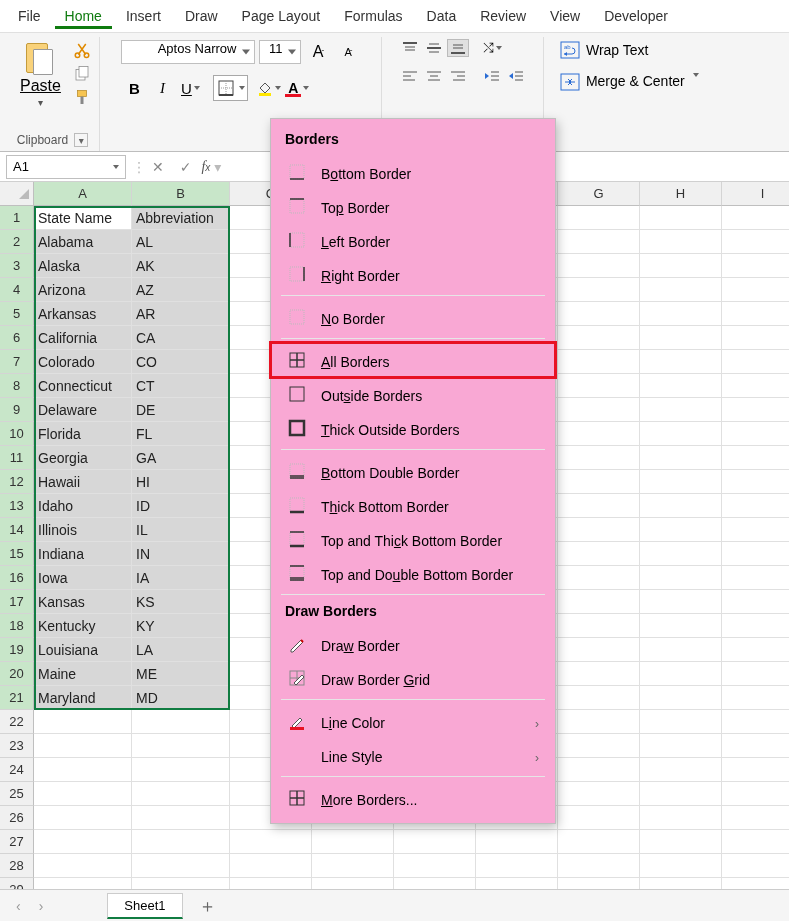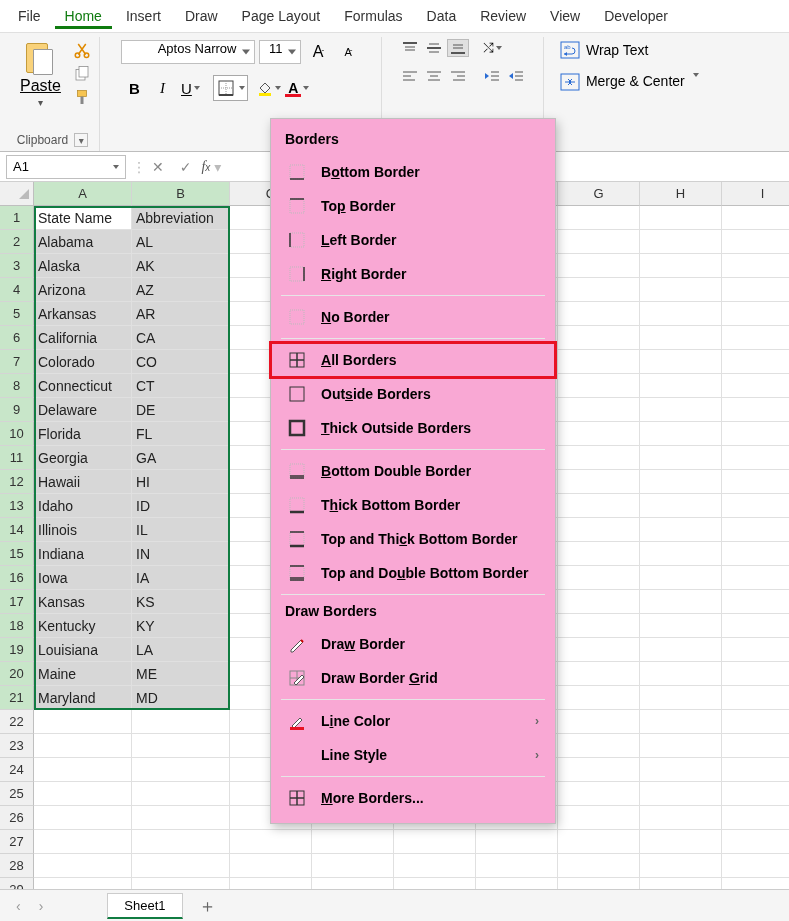--- a/index.html
+++ b/index.html
@@ -182,21 +182,21 @@
     
     .dropdown{
       position:absolute;left:270px;top:118px;width:286px;background:#f9a8d4;
       border:1px solid #bfbfbf;box-shadow:2px 4px 10px rgba(0,0,0,.25);
       padding:8px 0;z-index:50;font-size:14px;
     }
     .dropdown .section-title{
       font-weight:600;padding:4px 14px 8px 14px;font-size:14px;
     }
     .dd-item{
-      display:flex;align-items:center;gap:14px;padding:7px 16px;cursor:default;font-weight:bold;
+      display:flex;align-items:flex-end;gap:14px;padding:7px 16px;cursor:default;
     }
     .dd-item .dd-icon{width:20px;height:20px;display:inline-flex;align-items:center;justify-content:center;}
     .dd-item .dd-label{flex:1;}
     .dd-item .submenu-arrow{color:#666;font-size:12px;}
     .dd-sep{height:1px;background:#e6e6e6;margin:4px 10px;}
     .dd-item.highlight{
       outline:3px solid #e81123;outline-offset:-1px;
     }
     
     .sheet-tabs-bar{

